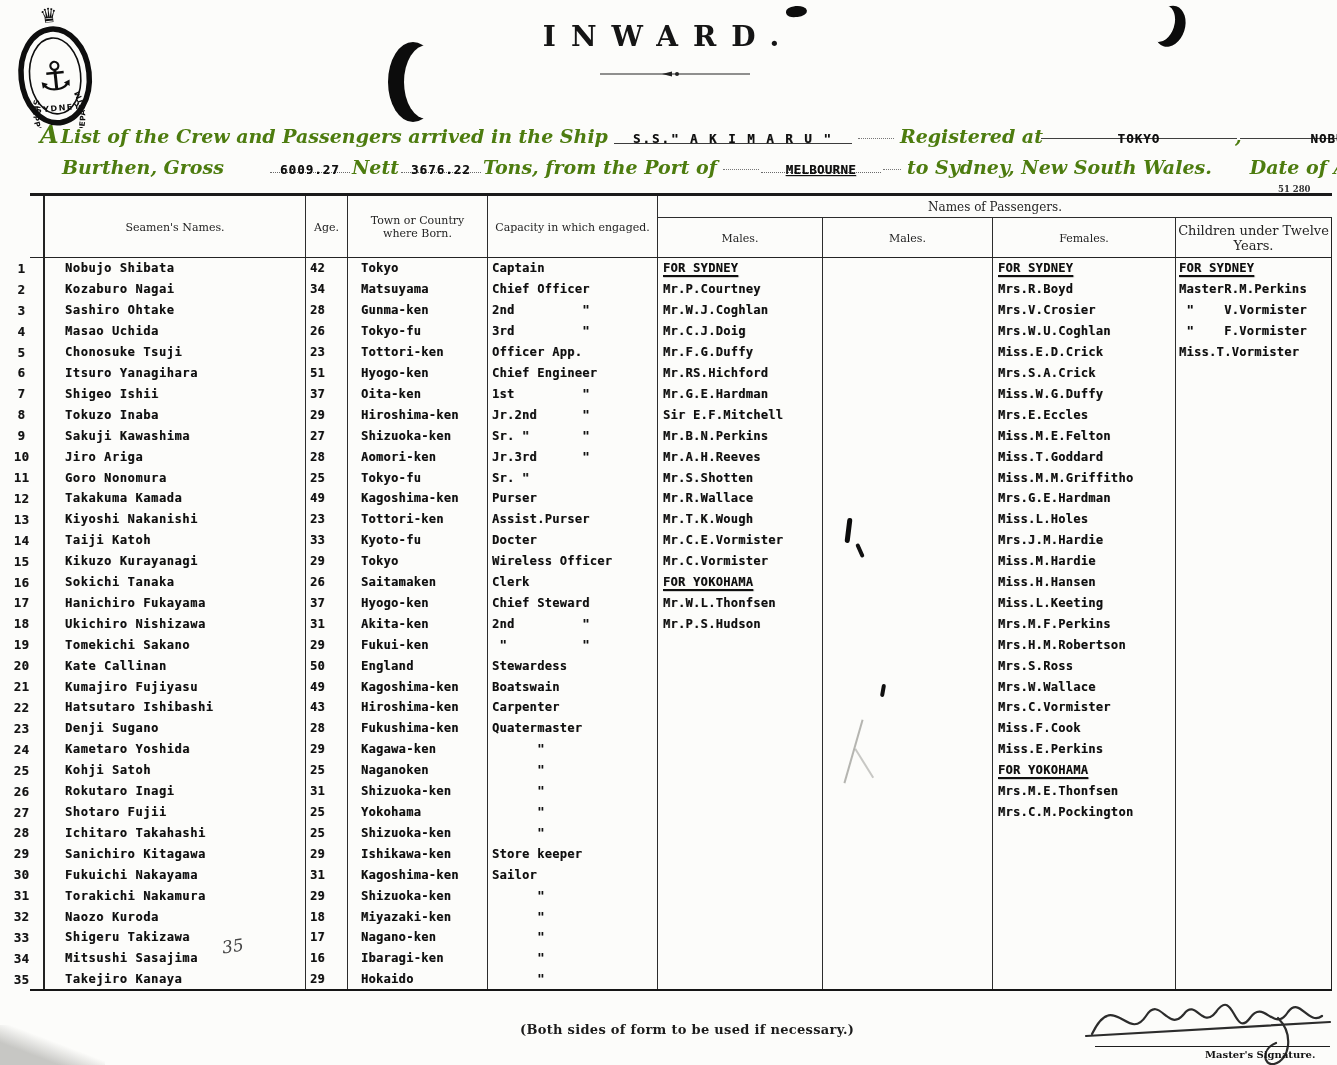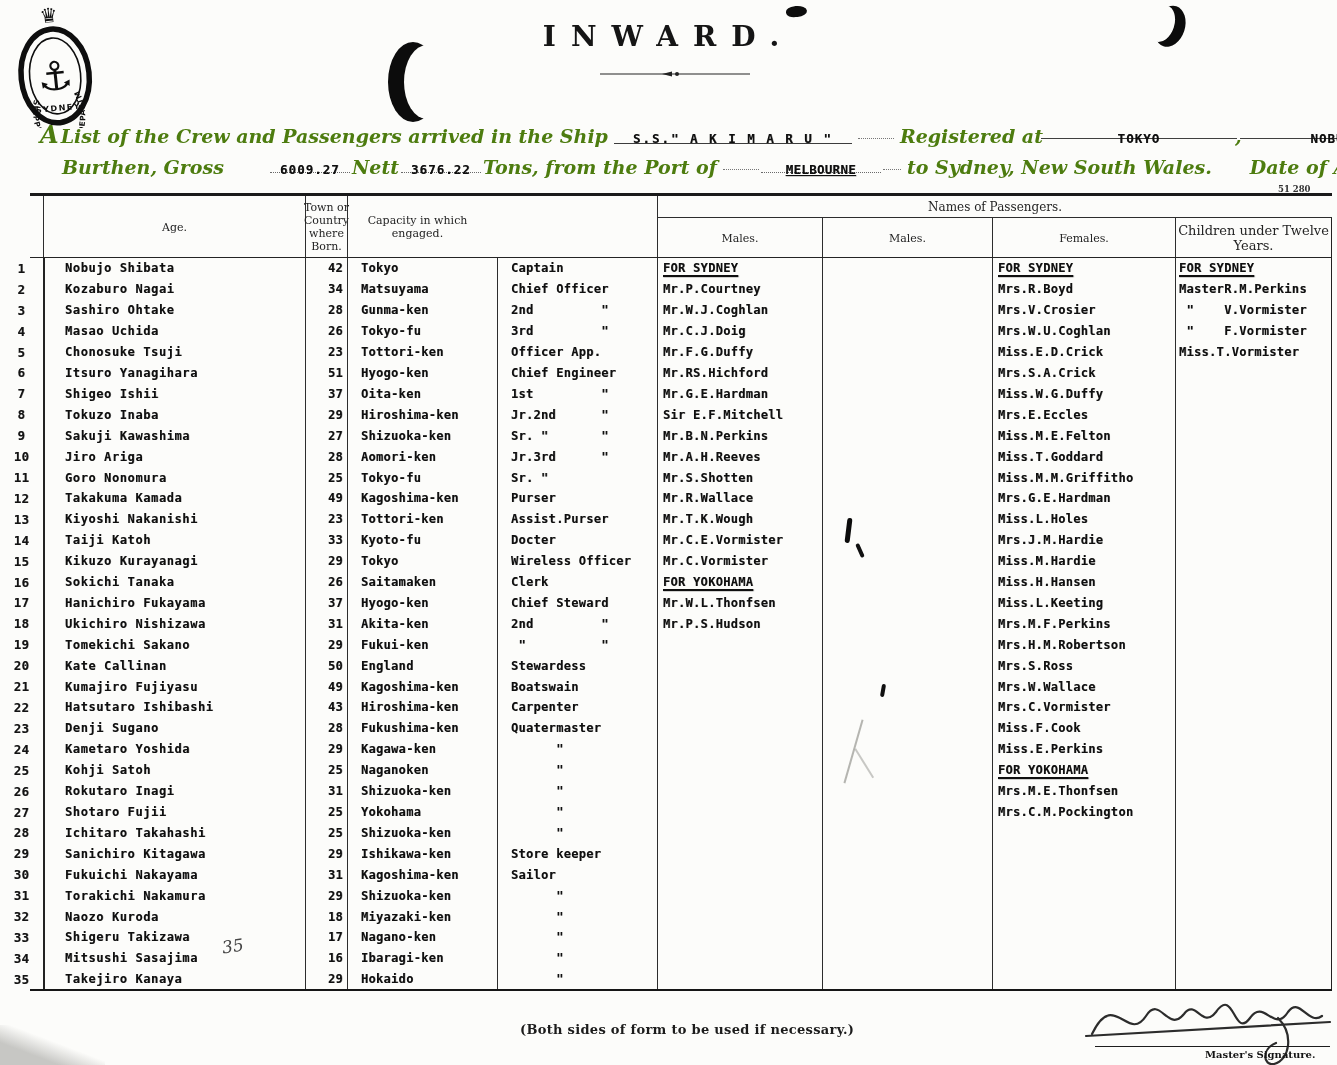--- a/index.html
+++ b/index.html
@@ -44,23 +44,23 @@
   .h-last{border-right:1.7px solid #222;}
 
   .gbody{grid-auto-rows:20.91px;position:relative;}
   .gbody::after{content:"";position:absolute;left:22px;right:0;bottom:-1px;border-bottom:2.4px solid #161616;}
   .bcell{display:flex;align-items:center;white-space:pre;overflow:hidden;
          font-family:"DejaVu Sans Mono",monospace;font-weight:700;font-size:12px;color:#0f0f0f;
          border-left:1px solid #2d2d2d;letter-spacing:0.3px;
          text-shadow:0.4px 0.4px 0.5px rgba(10,10,10,.45);}
   .c-num{border:none;justify-content:center;padding-right:8px;font-size:12.5px;color:#131313;}
   .c-name{border-left:2px solid #222;padding-left:20px;letter-spacing:0.6px;}
-  .c-age{padding-left:22px;}
+  .c-age{padding-left:4px;}
   .c-born{padding-left:13px;}
-  .c-cap{padding-left:13px;margin-left:10px;}
+  .c-cap{padding-left:4px;}
   .c-m1{padding-left:5px;}
   .c-f{padding-left:5px;}
   .c-c{padding-left:3px;border-right:1.7px solid #222;}
   .port{text-decoration:underline;text-underline-offset:3px;text-decoration-thickness:1.5px;}
 
   
   .footer-note{position:absolute;top:1022px;left:520px;font-size:13px;font-weight:700;letter-spacing:0.3px;}
   .sig-line{position:absolute;top:1046px;left:1095px;width:235px;border-top:1.7px solid #1d1d1d;}
   .sig-label{position:absolute;top:1049px;left:1205px;font-size:10px;font-weight:700;color:#141414;}
   .sig-svg{position:absolute;top:972px;left:1082px;}
@@ -145,20 +145,21 @@
     <span style="flex:0 0 26px;"></span>
     <span class="script">Date of Arrival</span>
 
   </div>
 
   <div class="form-number">51 280</div>
 
   <div class="ftable">
     <div class="ghead">
       <div class="hcell h-gutter"></div>
+      <div class="hcell h-span h-name">Seamen's Names.</div>
       <div class="hcell h-span">Age.</div>
       <div class="hcell h-span">Town or Country
 where Born.</div>
       <div class="hcell h-span">Capacity in which engaged.</div>
       <div class="hcell h-banner">Names of Passengers.</div>
       <div class="hcell" style="grid-row:2;grid-column:6;">Males.</div>
       <div class="hcell" style="grid-row:2;grid-column:7;">Males.</div>
       <div class="hcell" style="grid-row:2;grid-column:8;">Females.</div>
       <div class="hcell h-children h-last" style="grid-row:2;grid-column:9;">Children under Twelve Years.</div>
     </div>

